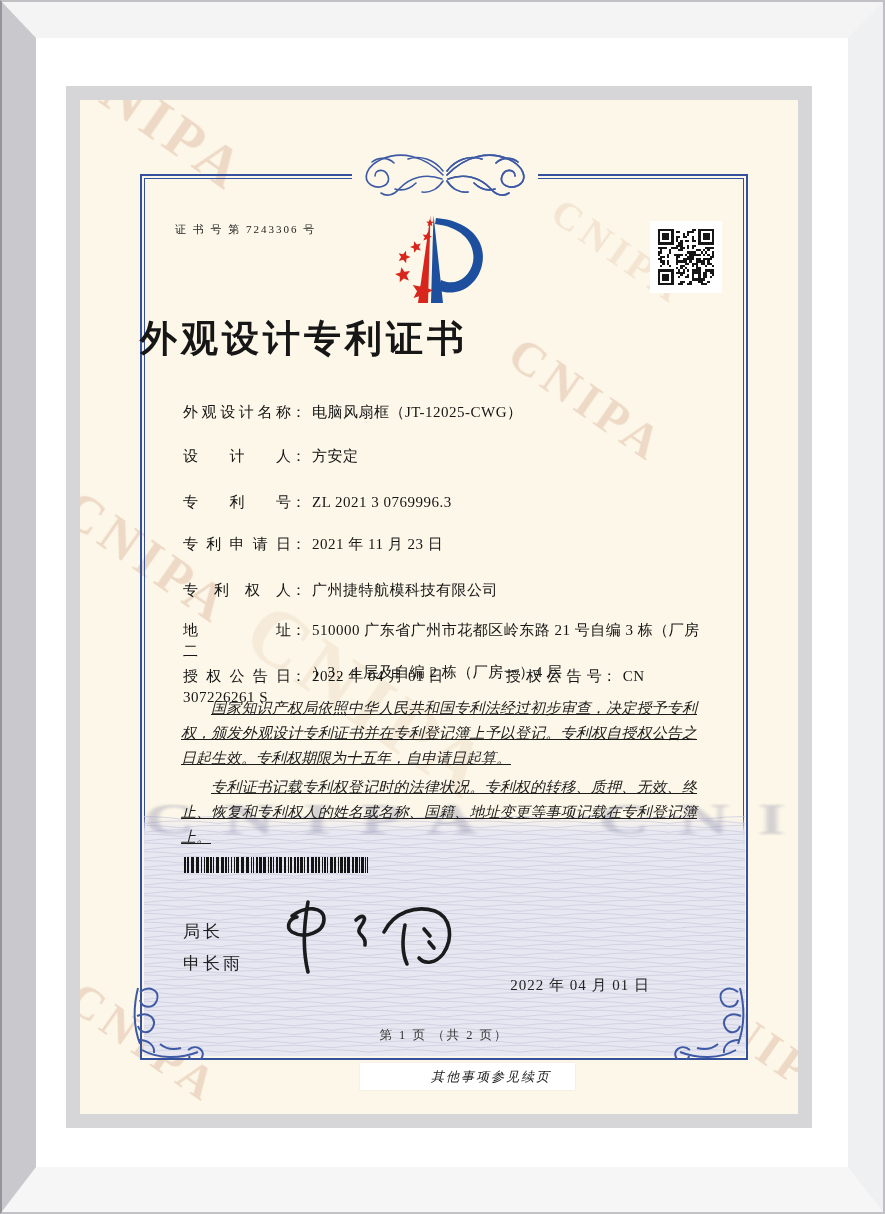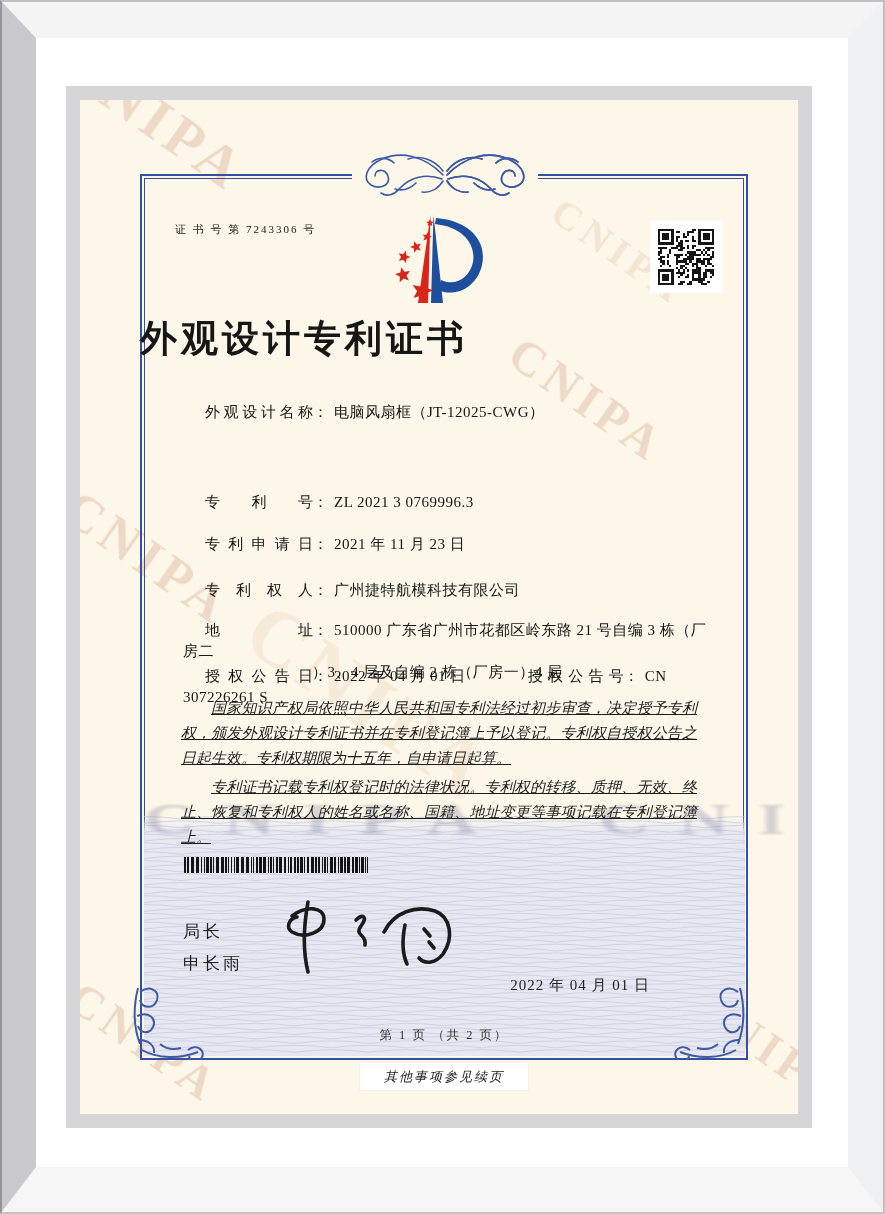--- a/index.html
+++ b/index.html
@@ -31,21 +31,21 @@
   .guilloche svg{position:absolute;inset:0;}
   
   .cert-no{position:absolute;left:95px;top:122px;font-size:11px;letter-spacing:2px;color:#222;}
   .logo{position:absolute;left:295px;top:110px;}
   .qr-patch{position:absolute;left:570px;top:121px;width:72px;height:72px;background:#fff;}
   .qr-patch svg{position:absolute;left:8px;top:8px;}
   .title{position:absolute;left:60px;top:214px;width:608px;text-align:left;
       font-size:37px;font-weight:bold;letter-spacing:4px;color:#161616;}
   
   .row{position:absolute;left:103px;width:530px;font-size:15px;color:#151515;line-height:21px;}
-  .flabel{display:inline-block;width:108px;text-align:justify;text-align-last:justify;vertical-align:top;margin-left:22px;}
+  .flabel{display:inline-block;width:108px;text-align:justify;text-align-last:justify;vertical-align:top;}
   .flabel2{display:inline-block;width:96px;text-align:justify;text-align-last:justify;vertical-align:top;margin-left:24px;}
   .colon{display:inline-block;margin-right:6px;}
   .fval{letter-spacing:.5px;}
   .addr2{margin-left:129px;}
   .grant2{margin-left:38px;}
   
   .body-text{position:absolute;left:97px;top:592px;width:524px;font-size:15px;line-height:25px;
       font-style:italic;color:#1c1c1c;text-align:justify;word-break:break-all;}
   .body-text p{margin:4px;text-indent:2em;text-decoration:underline;}
   
@@ -54,21 +54,21 @@
   .sig-title{position:absolute;left:103px;top:820px;font-size:17px;letter-spacing:3px;color:#222;}
   .sig-name{position:absolute;left:103px;top:852px;font-size:17px;letter-spacing:3px;color:#222;}
   .sig-hand{position:absolute;left:198px;top:796px;}
   .issue-date{position:absolute;left:380px;top:876px;width:240px;text-align:center;
       font-size:15px;letter-spacing:1px;color:#222;}
   
   .page-info{position:absolute;left:60px;top:927px;width:608px;text-align:center;
       font-size:12.5px;letter-spacing:2px;color:#333;}
   .note-box{position:absolute;left:280px;top:963px;width:168px;height:27px;background:#fff;
       display:flex;align-items:center;justify-content:center;font-size:13px;font-style:italic;
-      letter-spacing:2px;color:#222;box-shadow:0 0 2px rgba(0,0,0,.08);}
+      letter-spacing:2px;color:#222;box-shadow:0 0 2px rgba(0,0,0,.08);padding-left:47px;}
   
   .top-orn{position:absolute;left:272px;top:42px;width:186px;height:62px;background:#fcf7e8;
       display:flex;align-items:center;justify-content:center;}
   .corner-orn{position:absolute;top:884px;}
   .corner-orn.left{left:50px;}
   .corner-orn.right{left:584px;transform:scaleX(-1);}
 </style>
 </head>
 <body>
 
@@ -405,20 +405,23 @@
     <rect x="1" y="19" width="5" height="5" fill="#fff"></rect>
     <rect x="2" y="20" width="3" height="3" fill="#161616"></rect>
         </svg>
     </div>
 
     <div class="title">外观设计专利证书</div>
 
     <div class="row" style="top:302px">
       <span class="flabel">外观设计名称</span><span class="colon">：</span><span class="fval">电脑风扇框（JT-12025-CWG）</span>
     </div>
+    <div class="row" style="top:346px">
+      <span class="flabel">设计人</span><span class="colon">：</span><span class="fval">方安定</span>
+    </div>
     <div class="row" style="top:392px">
       <span class="flabel">专利号</span><span class="colon">：</span><span class="fval">ZL 2021 3 0769996.3</span>
     </div>
     <div class="row" style="top:434px">
       <span class="flabel">专利申请日</span><span class="colon">：</span><span class="fval">2021 年 11 月 23 日</span>
     </div>
     <div class="row" style="top:480px">
       <span class="flabel">专利权人</span><span class="colon">：</span><span class="fval">广州捷特航模科技有限公司</span>
     </div>
     <div class="row" style="top:520px">

